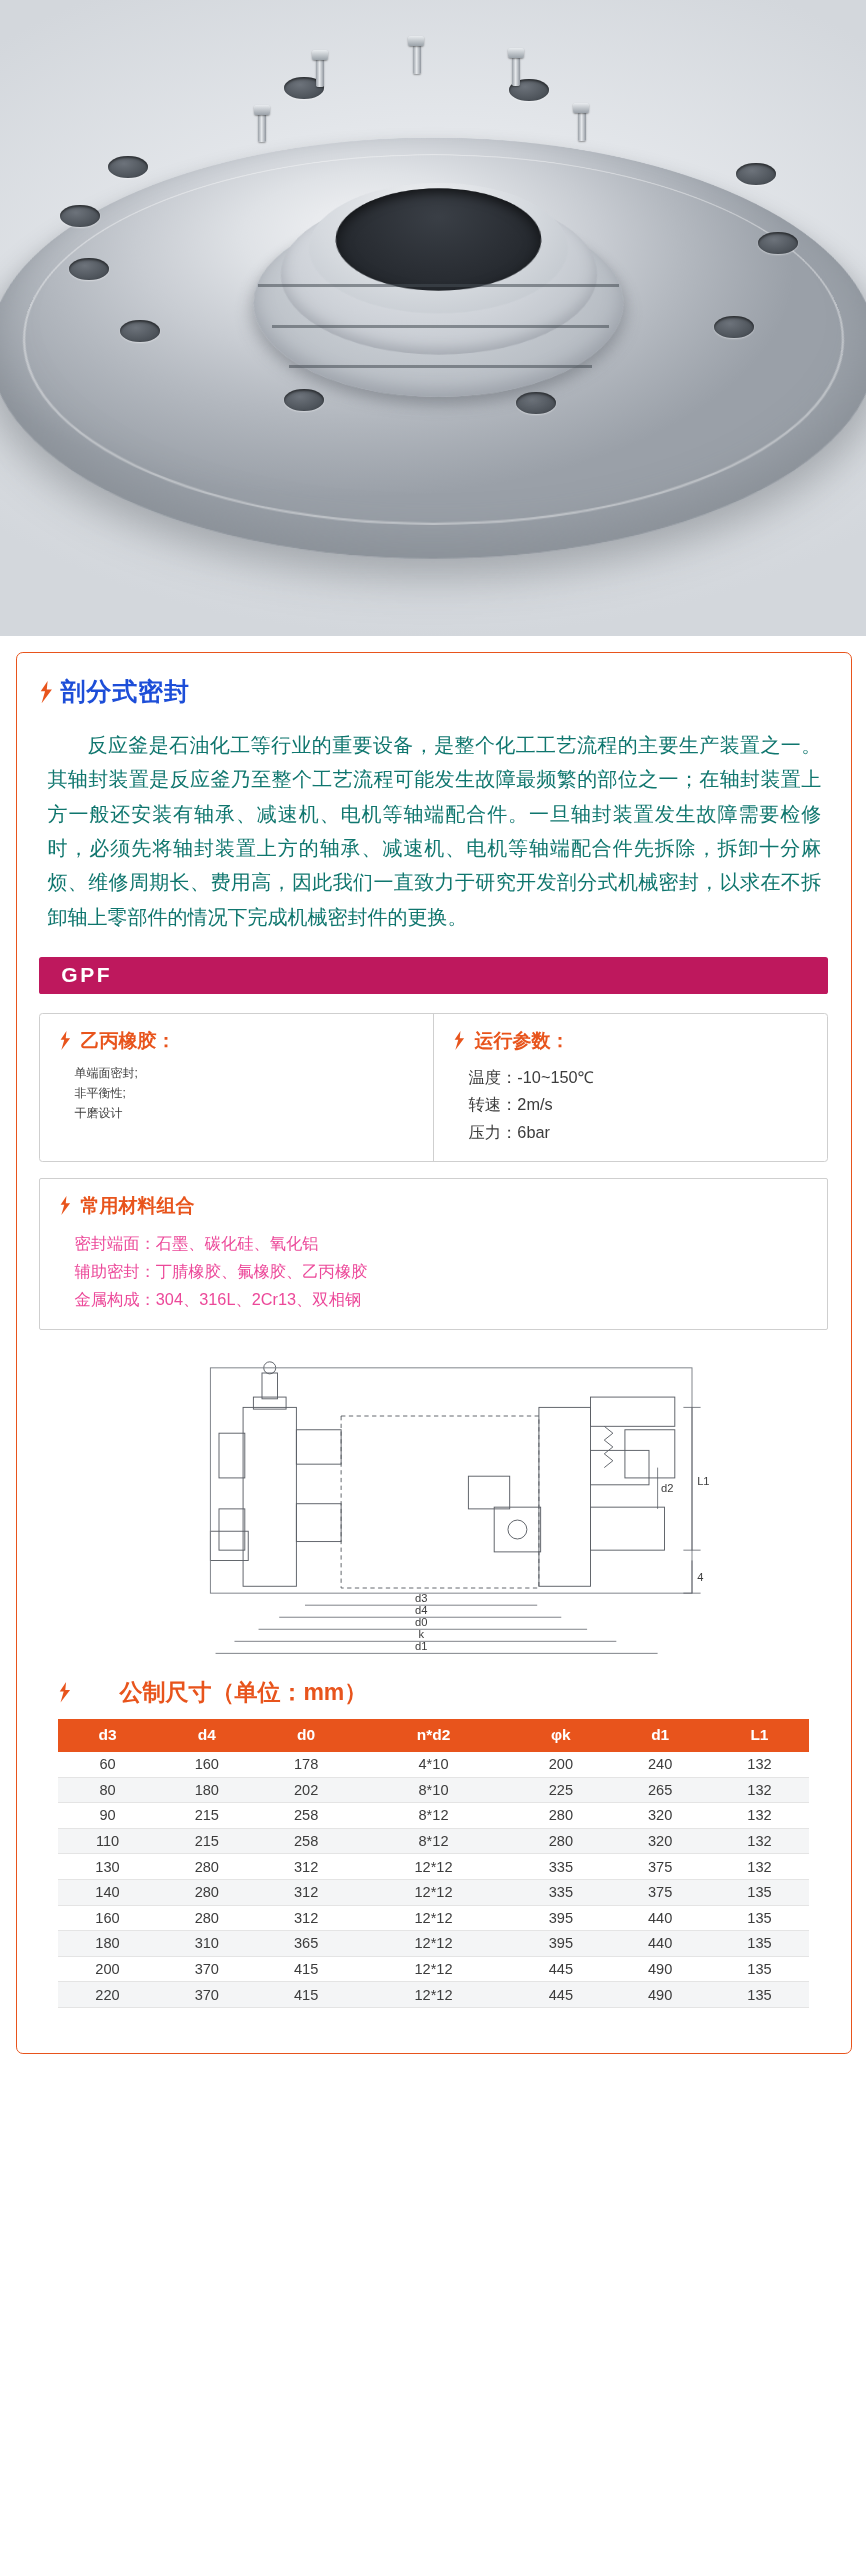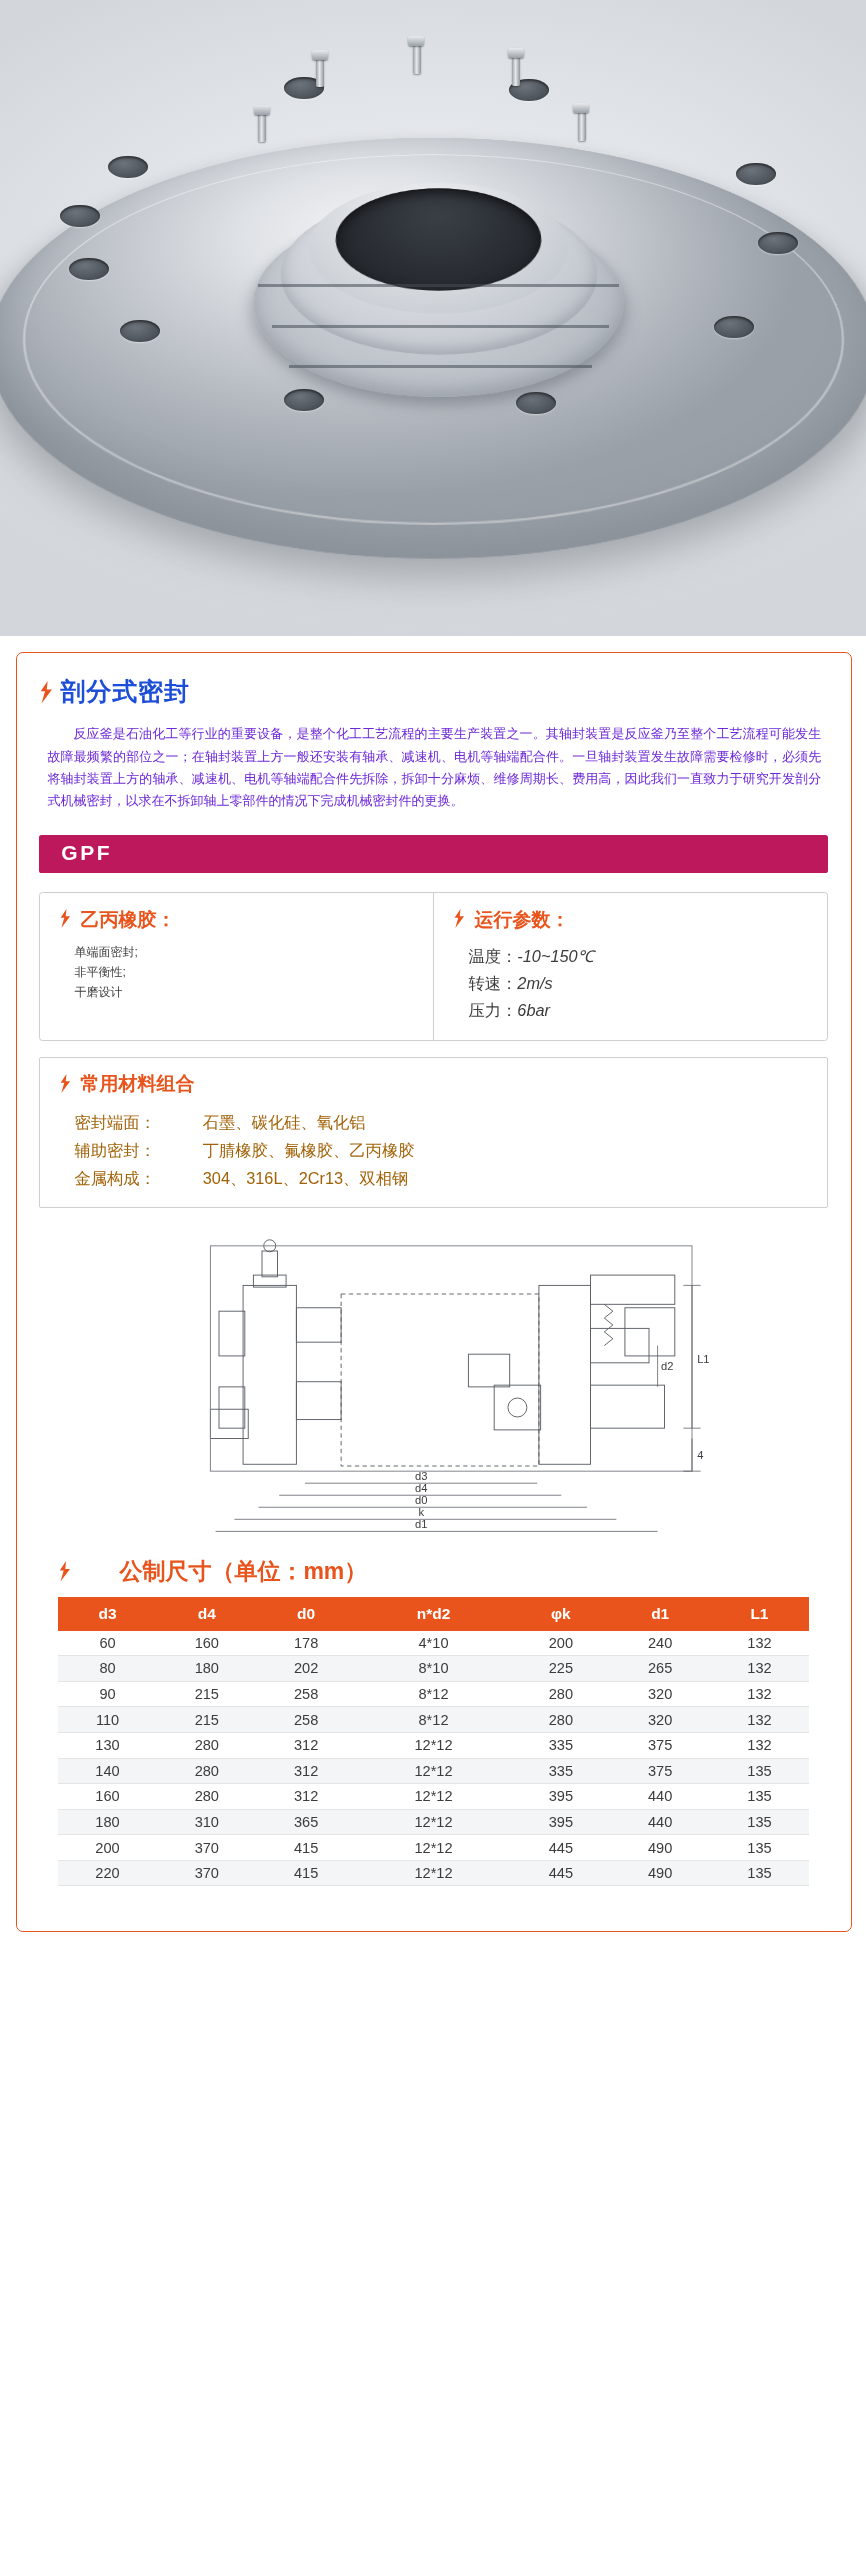--- a/index.html
+++ b/index.html
@@ -127,23 +127,23 @@
     display: flex;
     align-items: center;
     font-size: 25px;
     font-weight: bold;
     color: #1d4ed8;
     letter-spacing: 0.9px;
     margin-bottom: 15.5px;
   }
 
   .intro {
-    font-size: 13px;
+    font-size: 20px;
     line-height: 1.72;
-    color: #6d28d9;
+    color: #0f766e;
     text-align: justify;
     text-indent: 2em;
     padding: 0 6.9px 0 8.6px;
   }
 
   .model-bar {
     margin: 22.4px 0 19px 0;
     background: #be185d;
     color: #ffffff;
     font-size: 21px;
@@ -174,29 +174,29 @@
     margin-bottom: 10.3px;
   }
   .col ul { list-style: none; margin: 0; padding: 0 0 0 15.5px; }
   .col li {
     font-size: 12px;
     line-height: 1.66;
     color: #3c3c3c;
   }
   .spec-row { display: flex; font-size: 16.3px; line-height: 1.66; color: #3c3c3c; }
   .spec-key { white-space: nowrap; }
-  .spec-val { white-space: nowrap; font-style: italic; }
+  .spec-val { white-space: nowrap; }
 
   .mat-box {
     margin-top: 16px;
     border: 0.9px solid #cfcfcf;
     border-radius: 2px;
     padding: 13.8px 17px 15.5px 19px;
   }
-  .mat-row { display: flex; font-size: 16.3px; line-height: 1.72; color: #a16207; padding-left: 15.5px; gap: 47px; }
+  .mat-row { display: flex; font-size: 16.3px; line-height: 1.72; color: #ec4899; padding-left: 15.5px; }
   .mat-key { white-space: nowrap; }
 
   
   .drawing-wrap {
     margin-top: 17px;
     height: 310px;
     position: relative;
   }
   .drawing-wrap svg { display: block; margin: 0 auto; }
 

